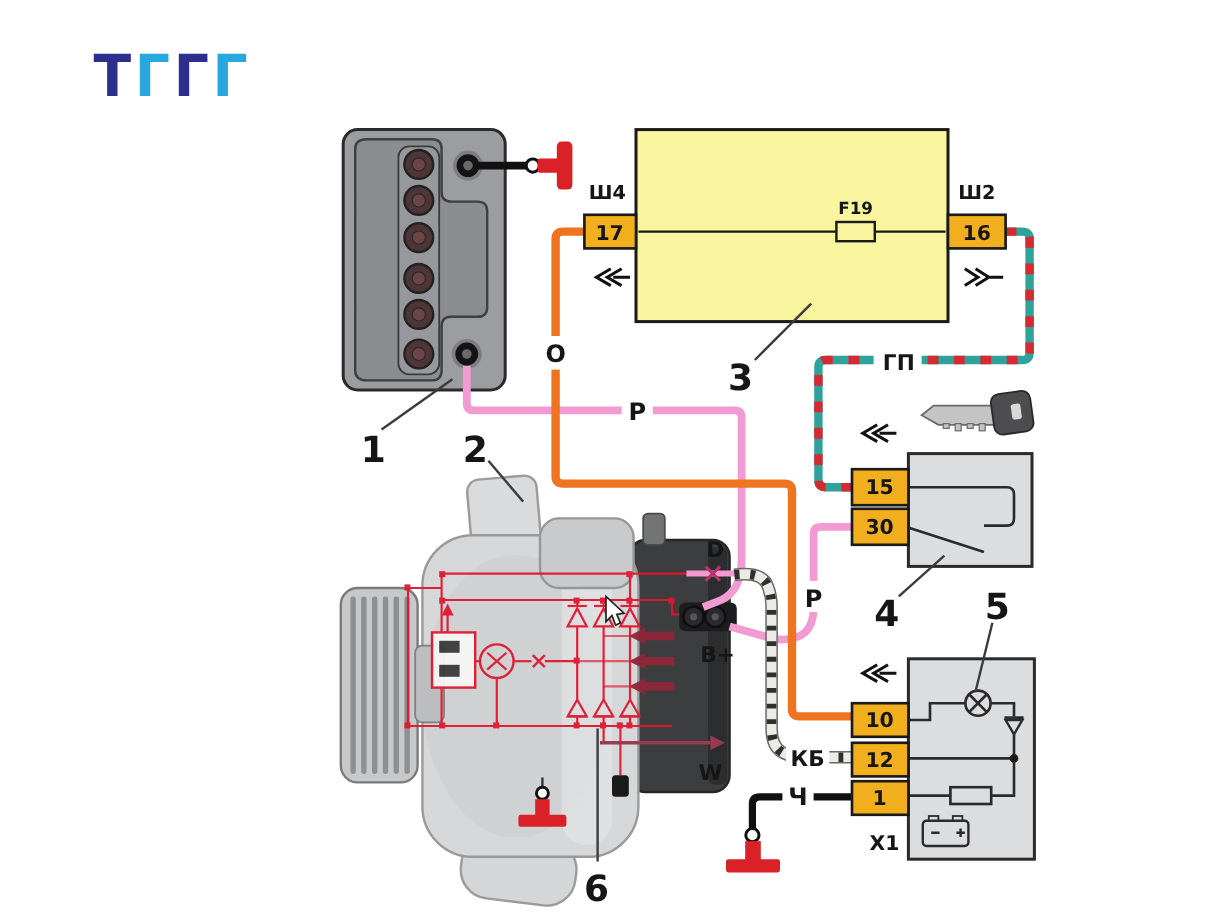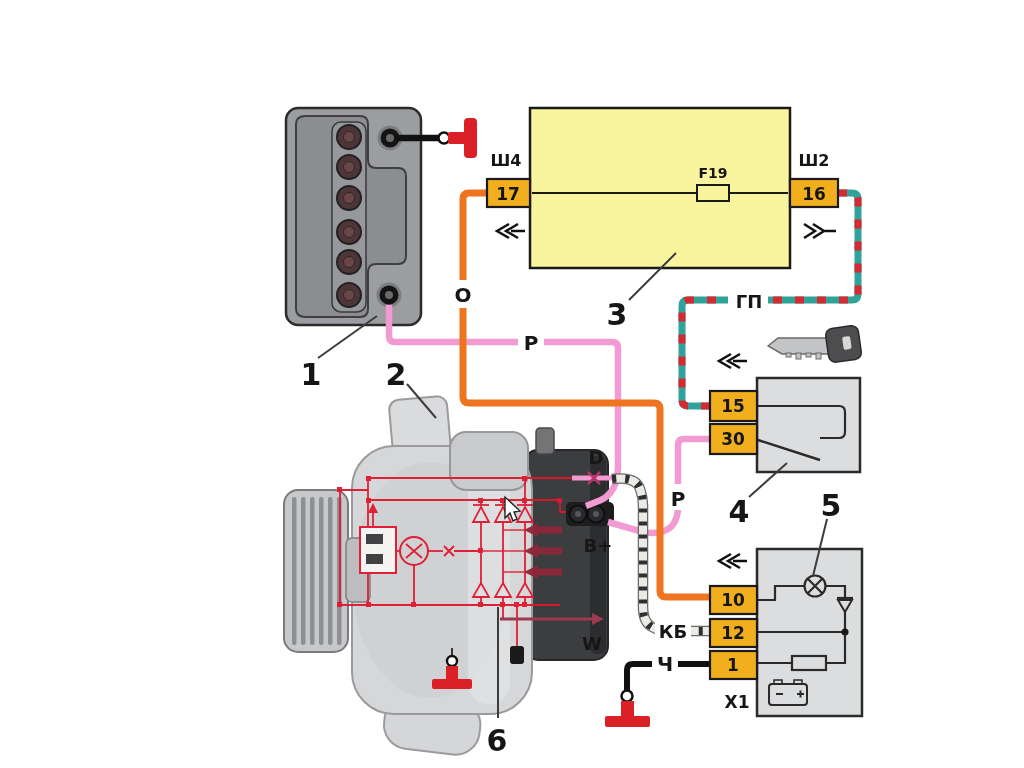--- a/index.html
+++ b/index.html
@@ -19,20 +19,23 @@
   .pin{fill:#f2af1d;stroke:#1a1a1a;stroke-width:2.2px}
   .boxgray{fill:#dcdddf;stroke:#2a2a2a;stroke-width:2.5px}
   .ink{stroke:#2a2a2a;stroke-width:2.2px;fill:none}
   .callout{stroke:#3c3c3c;stroke-width:2px}
 </style>
 </head>
 <body>
 
 <div class="stage">
 
+  <div class="logo">
+    <span style="color: rgb(45, 47, 143);">Т</span><span style="color: rgb(41, 168, 224);">Г</span><span style="color: rgb(45, 47, 143);">Г</span><span style="color: rgb(41, 168, 224);">Г</span>
+  </div>
 
   <svg width="1024" height="768" viewBox="0 0 1024 768">
 
     <g>
 
       <g transform="rotate(-5 420 440)">
         <rect x="392" y="398" width="58" height="86" rx="10" fill="#dadbdd" stroke="#9b9b9d" stroke-width="2"></rect>
       </g>
 
       <rect x="524" y="450" width="84" height="210" rx="14" fill="#3c3d3f" stroke="#27272a" stroke-width="2"></rect>

